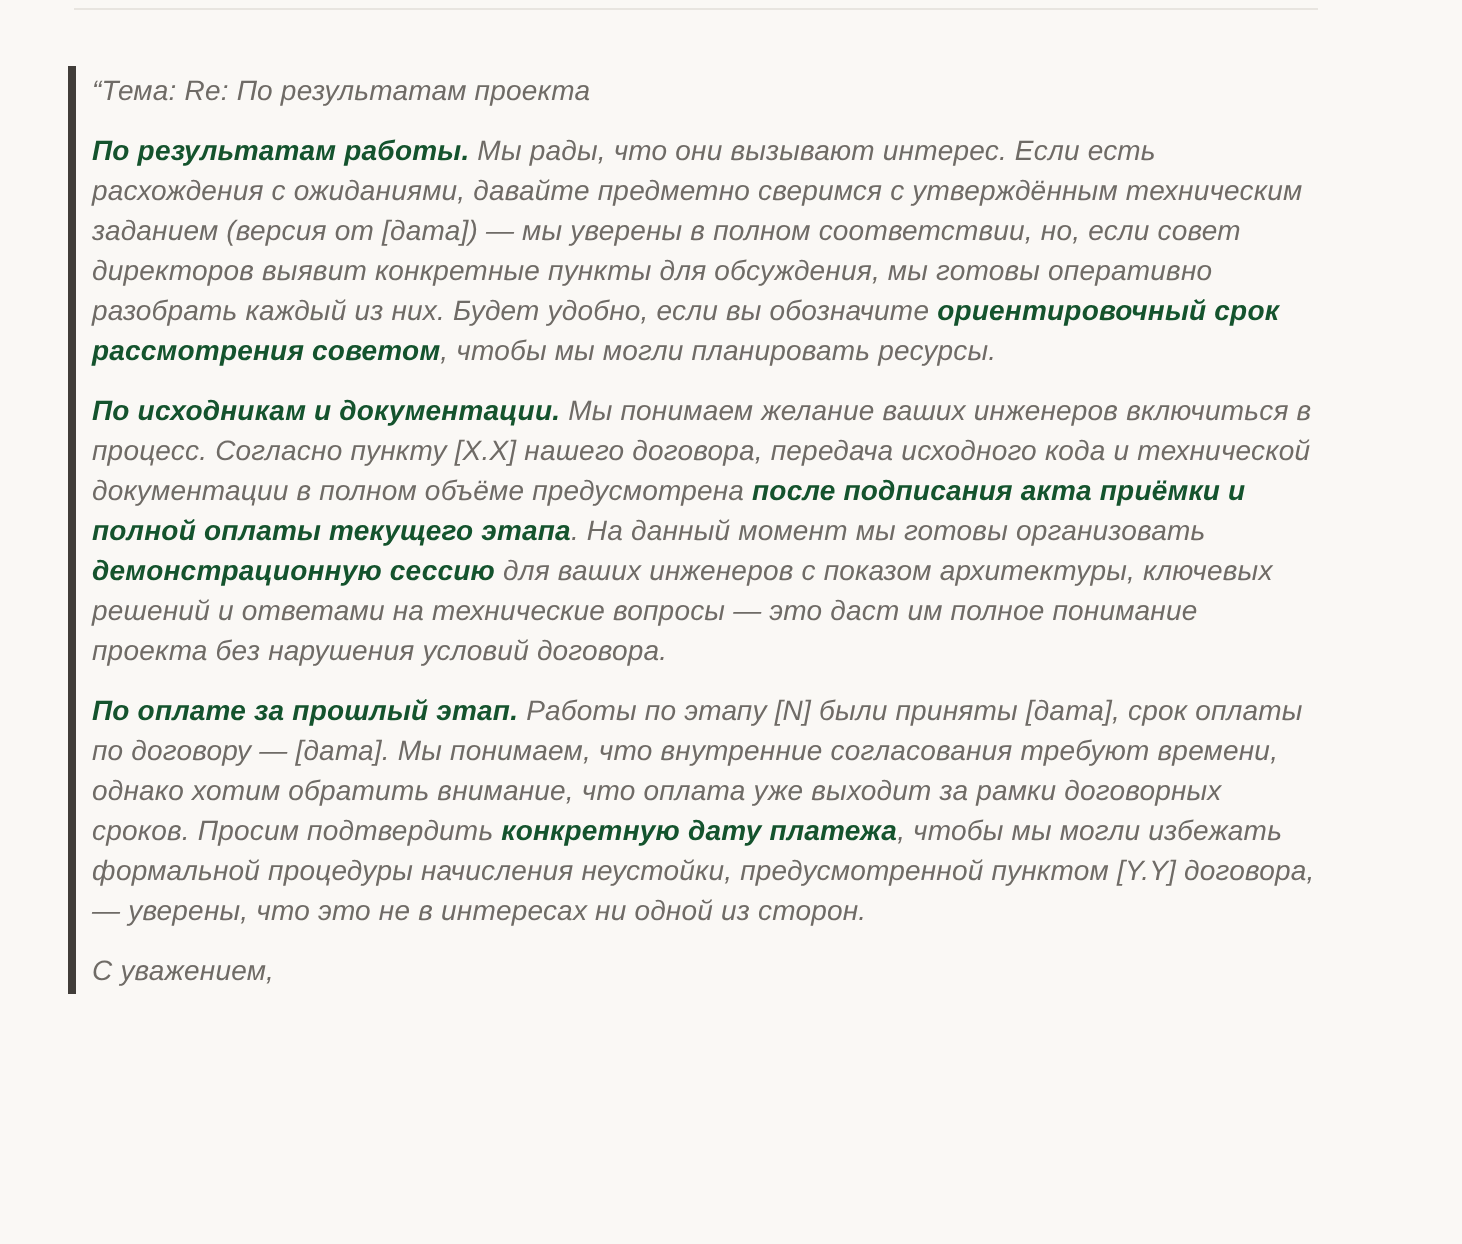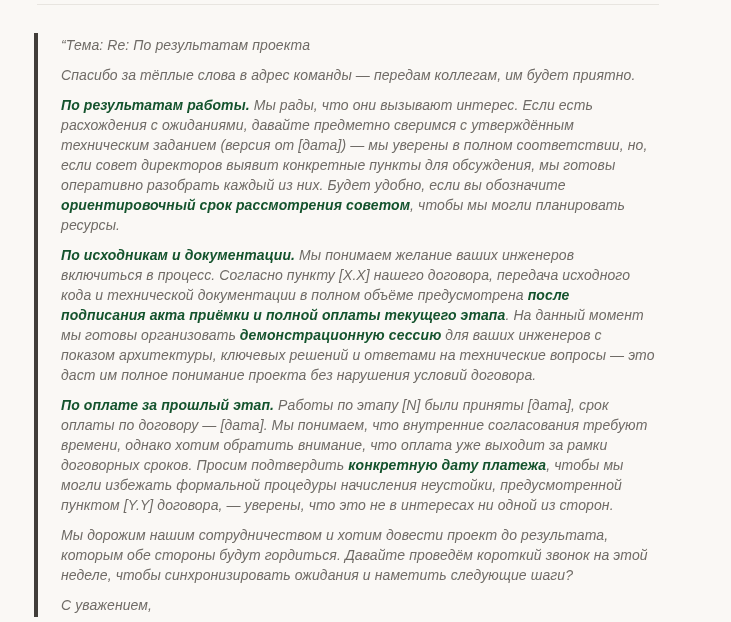--- a/index.html
+++ b/index.html
@@ -24,21 +24,21 @@
   .email-quote {
     position: absolute;
     left: 34px;
     top: 33px;
     width: 612px;
     border-left: 4px solid #413d39;
     padding: 2px 0 2px 8px;
     margin: 0;
   }
   .email-quote p {
-    margin: 0 0 10px 15px;
+    margin: 0 0 10px 0;
     font-style: italic;
     font-size: 14px;
     line-height: 20px;
     color: #6f6b66;
     letter-spacing: 0.1px;
   }
   .email-quote p:last-child {
     margin-bottom: 0;
   }
   .email-quote b {
@@ -52,22 +52,20 @@
     color: #6f6b66;
   }
 </style>
 </head>
 <body>
 
 <div class="top-divider"></div>
 
 <blockquote class="email-quote">
   <p><span>“Тема: Re: По результатам проекта</span></p>
-  <p><span>Спасибо за тёплые слова в адрес команды — передам коллегам, им будет приятно.</span></p>
   <p><b>По результатам работы.</b><span> Мы рады, что они вызывают интерес. Если есть расхождения с ожиданиями, давайте предметно сверимся с утверждённым техническим заданием (версия от [дата]) — мы уверены в полном соответствии, но, если совет директоров выявит конкретные пункты для обсуждения, мы готовы оперативно разобрать каждый из них. Будет удобно, если вы обозначите </span><b>ориентировочный срок рассмотрения советом</b><span>, чтобы мы могли планировать ресурсы.</span></p>
   <p><b>По исходникам и документации.</b><span> Мы понимаем желание ваших инженеров включиться в процесс. Согласно пункту [X.X] нашего договора, передача исходного кода и технической документации в полном объёме предусмотрена </span><b>после подписания акта приёмки и полной оплаты текущего этапа</b><span>. На данный момент мы готовы организовать </span><b>демонстрационную сессию</b><span> для ваших инженеров с показом архитектуры, ключевых решений и ответами на технические вопросы — это даст им полное понимание проекта без нарушения условий договора.</span></p>
   <p><b>По оплате за прошлый этап.</b><span> Работы по этапу [N] были приняты [дата], срок оплаты по договору — [дата]. Мы понимаем, что внутренние согласования требуют времени, однако хотим обратить внимание, что оплата уже выходит за рамки договорных сроков. Просим подтвердить </span><b>конкретную дату платежа</b><span>, чтобы мы могли избежать формальной процедуры начисления неустойки, предусмотренной пунктом [Y.Y] договора, — уверены, что это не в интересах ни одной из сторон.</span></p>
-  <p><span>Мы дорожим нашим сотрудничеством и хотим довести проект до результата, которым обе стороны будут гордиться. Давайте проведём короткий звонок на этой неделе, чтобы синхронизировать ожидания и наметить следующие шаги?</span></p>
   <p>
     <span class="sig-line" style="display:block">С уважением,</span>
 
   </p>
 </blockquote>
 
 </body></html>

